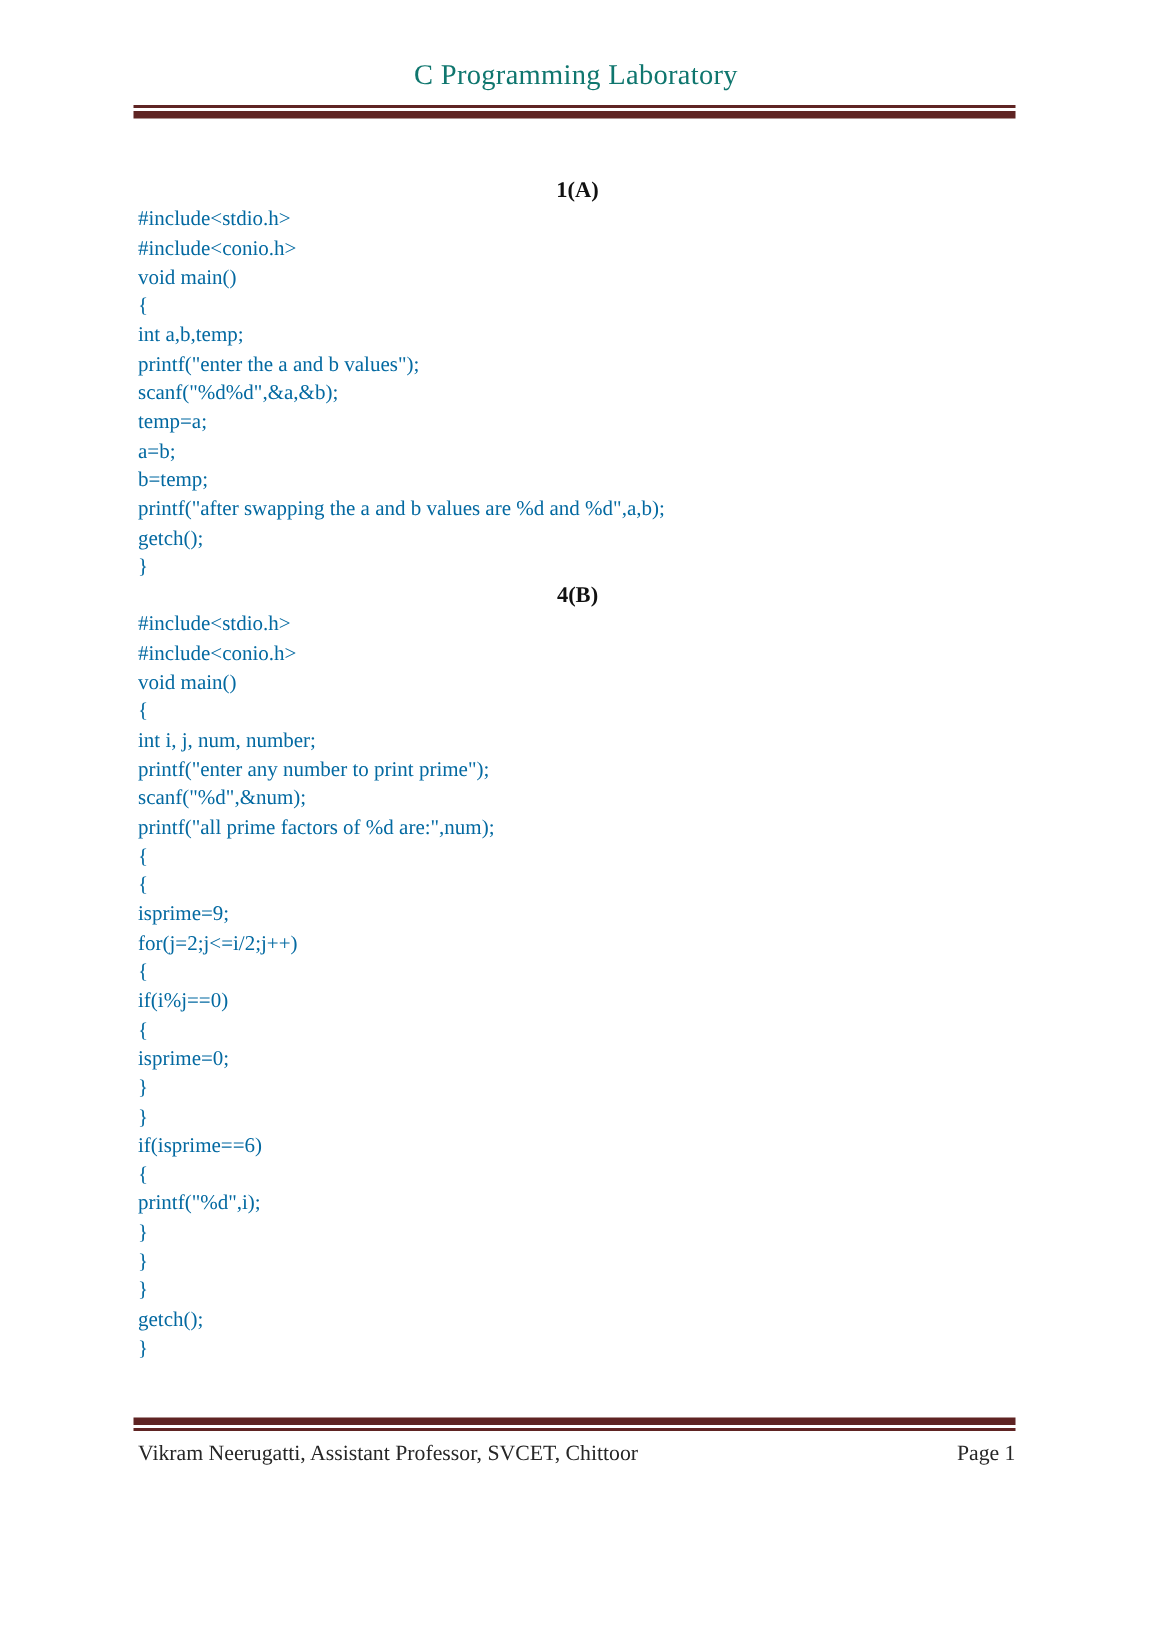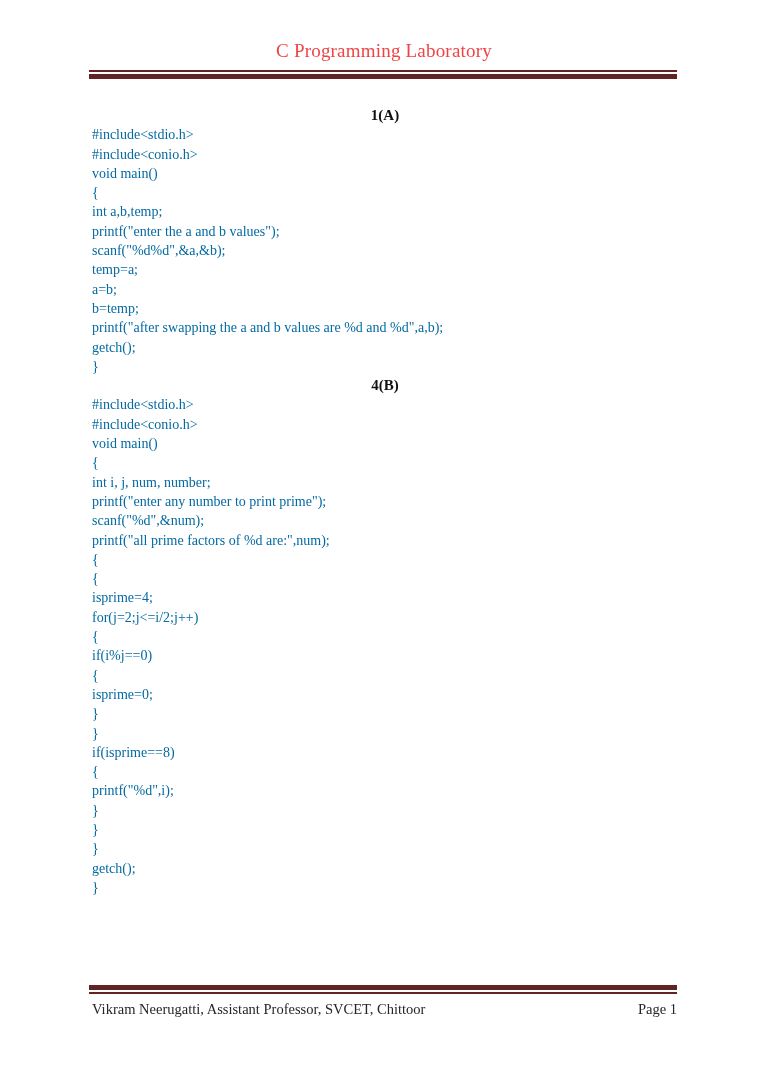--- a/index.html
+++ b/index.html
@@ -20,50 +20,50 @@
     left: 0; top: 0;
     width: 768px;
     height: 1087px;
     background: #ffffff;
   }
   .doc-title {
     margin: 40px 90px 0 90px;
     text-align: center;
     font-size: 19px;
     line-height: 22px;
-    color: #ef4444;
+    color: #0f766e;
     letter-spacing: 0.2px;
   }
   .rule {
     margin-left: 89px;
     margin-right: 91px;
   }
   .rule .thin  { height: 2px; background: var(--accent, #5f2423); }
   .rule .thick { height: 5px; background: var(--accent, #5f2423); }
   .rule .gap   { height: 2px; background: transparent; }
   .header-rule { margin-top: 8px; }
   .code-content {
-    margin: 27px 90px 0 92px;
+    margin: 39px 90px 0 92px;
     font-size: 14px;
     line-height: 19.3px;
   }
   .section-heading {
     text-align: center;
     font-weight: bold;
     font-size: 15px;
     color: #111111;
   }
   .code-line {
     white-space: pre;
     color: #0369a1;
   }
   .footer {
     position: absolute;
     left: 0;
-    top: 985px;
+    top: 945px;
     width: 768px;
   }
   .footer-row {
     margin: 6px 91px 0 92px;
     display: flex;
     justify-content: space-between;
     font-size: 14.5px;
     line-height: 18px;
     color: #262626;
   }
@@ -100,29 +100,29 @@
       <div class="code-line">#include&lt;stdio.h&gt;</div>
       <div class="code-line">#include&lt;conio.h&gt;</div>
       <div class="code-line">void main()</div>
       <div class="code-line">{</div>
       <div class="code-line">int i, j, num, number;</div>
       <div class="code-line">printf("enter any number to print prime");</div>
       <div class="code-line">scanf("%d",&amp;num);</div>
       <div class="code-line">printf("all prime factors of %d are:",num);</div>
       <div class="code-line">{</div>
       <div class="code-line">{</div>
-      <div class="code-line">isprime=4;</div>
+      <div class="code-line">isprime=9;</div>
       <div class="code-line">for(j=2;j&lt;=i/2;j++)</div>
       <div class="code-line">{</div>
       <div class="code-line">if(i%j==0)</div>
       <div class="code-line">{</div>
       <div class="code-line">isprime=0;</div>
       <div class="code-line">}</div>
       <div class="code-line">}</div>
-      <div class="code-line">if(isprime==8)</div>
+      <div class="code-line">if(isprime==6)</div>
       <div class="code-line">{</div>
       <div class="code-line">printf("%d",i);</div>
       <div class="code-line">}</div>
       <div class="code-line">}</div>
       <div class="code-line">}</div>
       <div class="code-line">getch();</div>
       <div class="code-line">}</div>
     </div>
 
   <div class="footer">

